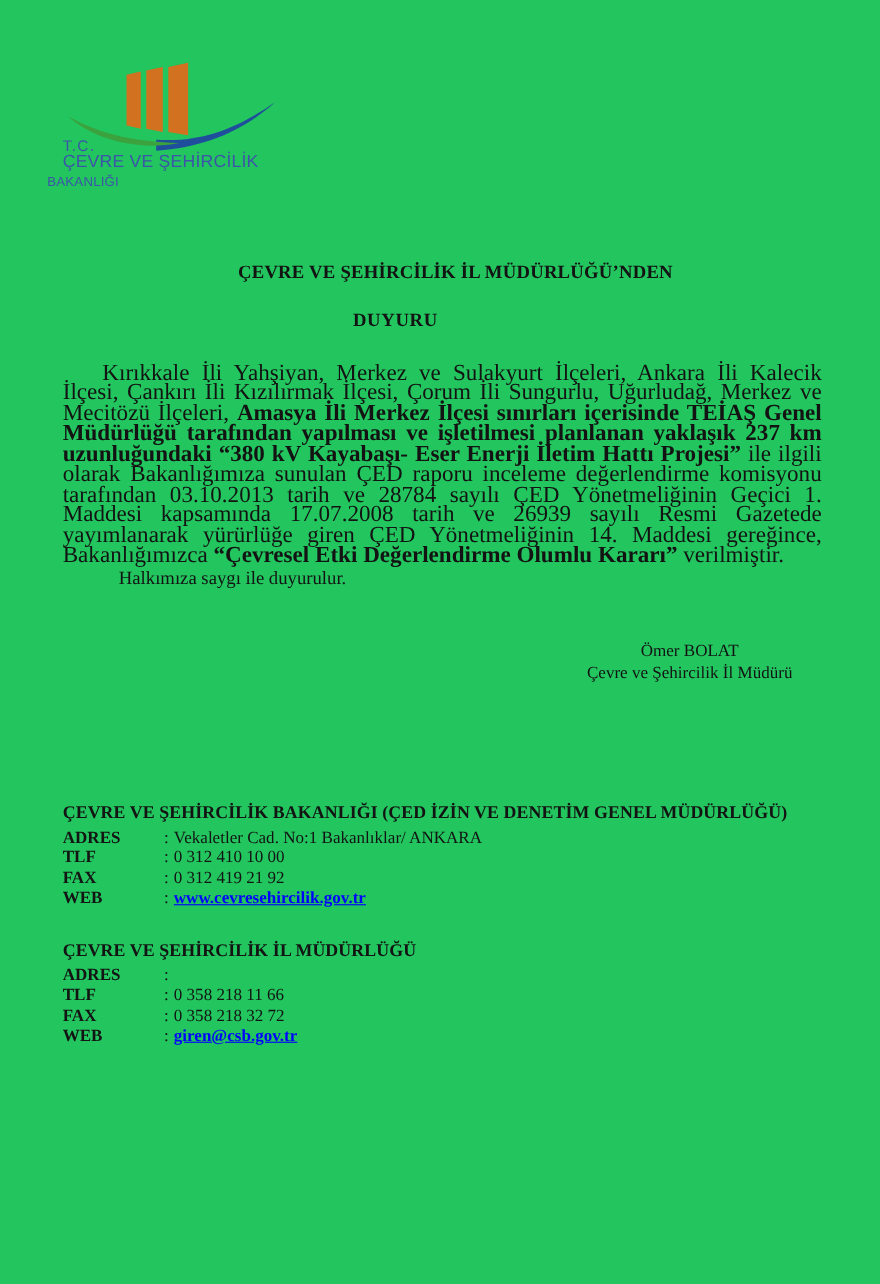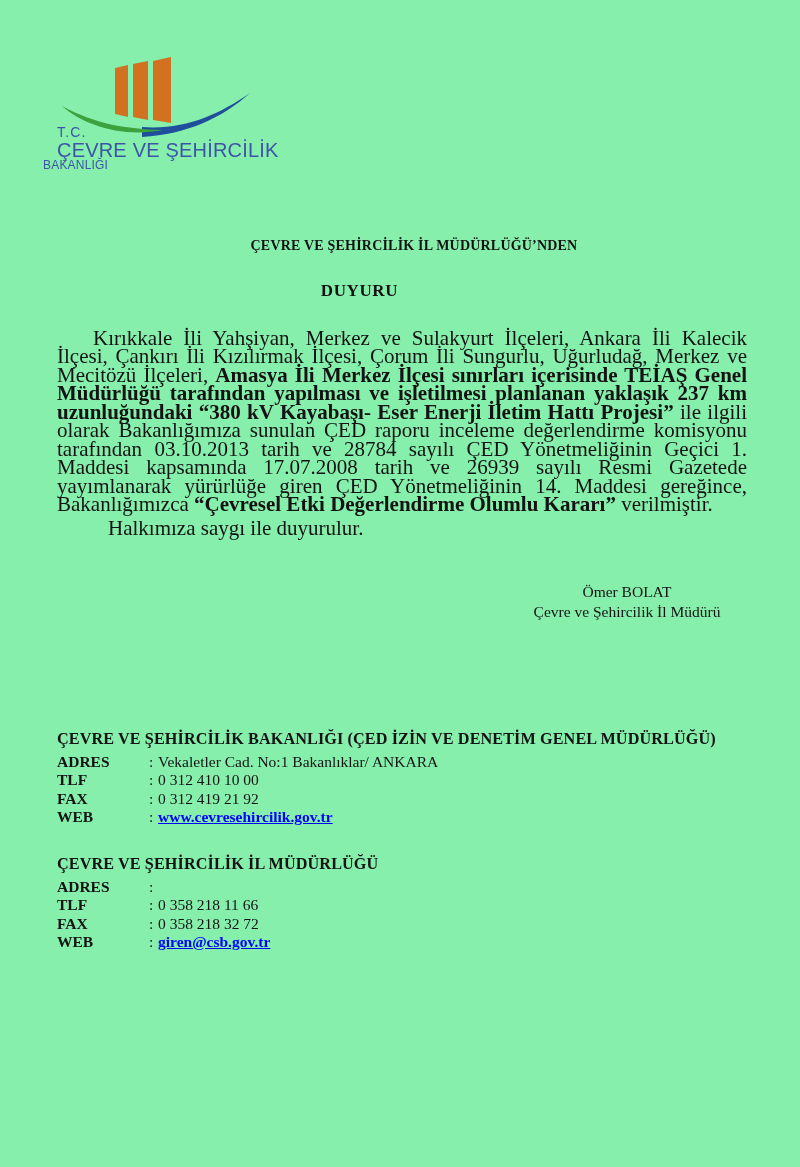--- a/index.html
+++ b/index.html
@@ -1,49 +1,49 @@
 <!DOCTYPE html>
 <html lang="tr"><head>
 <meta charset="utf-8">
 <style>
   * { margin: 0; padding: 0; box-sizing: border-box; }
   body { background: #888; font-family: "Liberation Serif", serif; }
   .page {
     position: relative;
     width: 800px; height: 1167px;
     margin: 0 auto;
-    background: #86efac;
+    background: #22c55e;
     color: #131313;
     overflow: hidden;
   }
   
   .logo-svg { position: absolute; left: 50px; top: 50px; }
   .logo-text { position: absolute; font-family: "Liberation Sans", sans-serif; color: #3D55A8; }
   .logo-tc   { left: 57px; top: 124px; font-size: 14px; letter-spacing: 1.2px; }
-  .logo-l1   { left: 57px; top: 139px; font-size: 20px; letter-spacing: 0.2px; text-align: right; }
+  .logo-l1   { left: 57px; top: 139px; font-size: 16px; letter-spacing: 0.2px; text-align: right; }
   .logo-l2   { left: 43px; top: 158px; font-size: 12px; letter-spacing: 0.2px; }
   
   .doc-title {
     position: absolute; left: 0; top: 238px; width: 800px;
-    text-align: center; font-weight: bold; font-size: 14px; letter-spacing: 0.2px; padding-left: 28px;
+    text-align: center; font-weight: bold; font-size: 17px; letter-spacing: 0.2px; padding-left: 28px;
   }
   .doc-subtitle {
     position: absolute; left: 0; top: 281px; width: 719px;
     text-align: center; font-weight: bold; font-size: 17px; letter-spacing: 0.6px;
   }
   
   .announcement {
     position: absolute; left: 57px; top: 329px; width: 690px;
     font-size: 21px; line-height: 18.45px;
     text-align: justify; text-indent: 36px;
   }
   .announcement .b { font-weight: bold; }
   .salutation {
     position: absolute; left: 108px; top: 516px;
-    font-size: 21px;
+    font-size: 17px;
   }
   .signature {
     position: absolute; left: 460px; top: 582px; width: 334px;
     text-align: center; font-size: 15.5px; line-height: 19.5px;
   }
   
   .contact { position: absolute; left: 57px; width: 700px; font-size: 15.5px; }
   .contact-1 { top: 730px; }
   .contact-2 { top: 855px; }
   .contact-header { font-weight: bold; font-size: 16.2px; letter-spacing: 0.1px; margin-bottom: 4px; }

